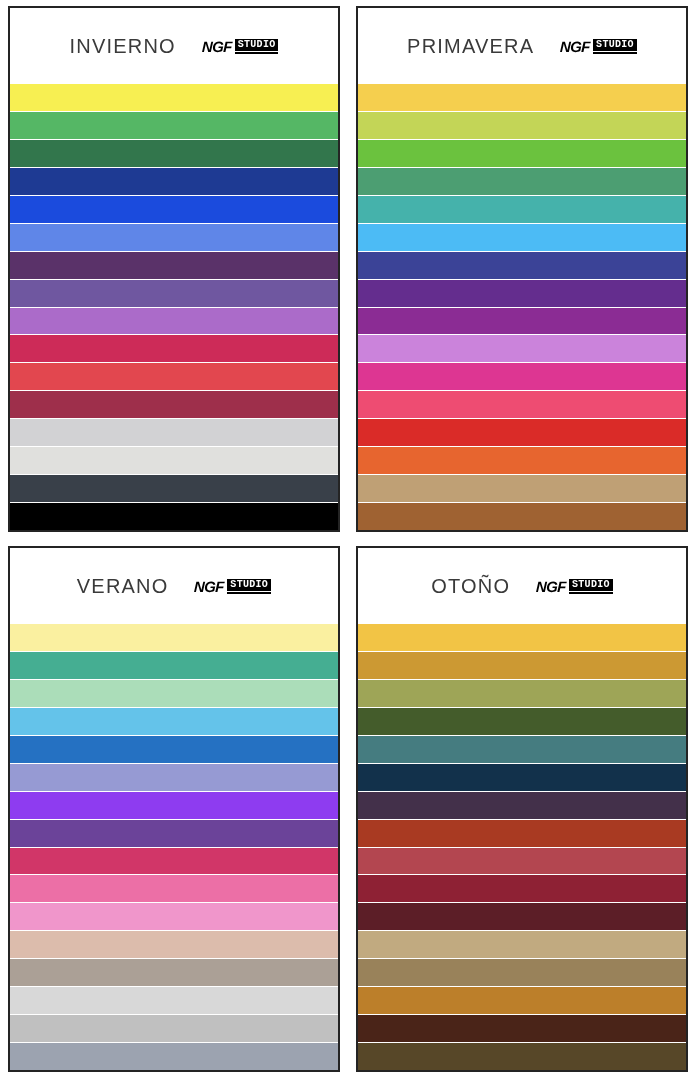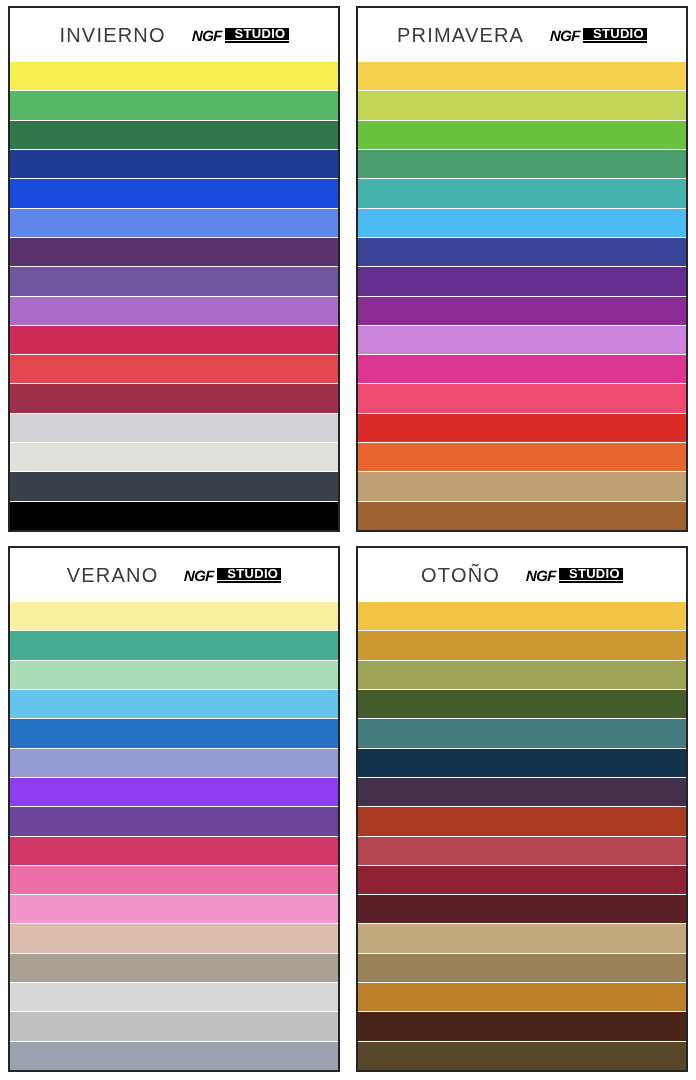--- a/index.html
+++ b/index.html
@@ -31,21 +31,21 @@
     flex: 1;
     box-sizing: border-box;
     border: 2px solid #242424;
     background: #ffffff;
     display: flex;
     flex-direction: column;
     overflow: hidden;
   }
   .panel-header {
     flex: 0 0 auto;
-    height: 54px;
+    height: 76px;
     background: #ffffff;
     display: flex;
     align-items: center;
     justify-content: center;
     gap: 26px;
     padding: 0 10px;
     box-sizing: border-box;
   }
   .season-title {
     font-family: "Liberation Sans", sans-serif;
@@ -71,25 +71,25 @@
     transform: skewX(-2deg);
   }
   .brand-studio-wrap {
     display: inline-flex;
     flex-direction: column;
     align-items: stretch;
   }
   .brand-studio {
     background: #000000;
     color: #ffffff;
-    font-family: Liberation Sans, sans-serif;
-    font-size: 13px;
+    font-family: Liberation Mono, monospace;
+    font-size: 10px;
     font-weight: 700;
     letter-spacing: 0.3px;
-    padding: 1px 3px 1px 10px;
+    padding: 1px 3px 1px 3px;
     line-height: 10px;
   }
   .brand-rule {
     height: 1.5px;
     background: #000000;
     margin-top: 1.5px;
   }
   .swatches {
     flex: 1 1 auto;
     display: flex;

